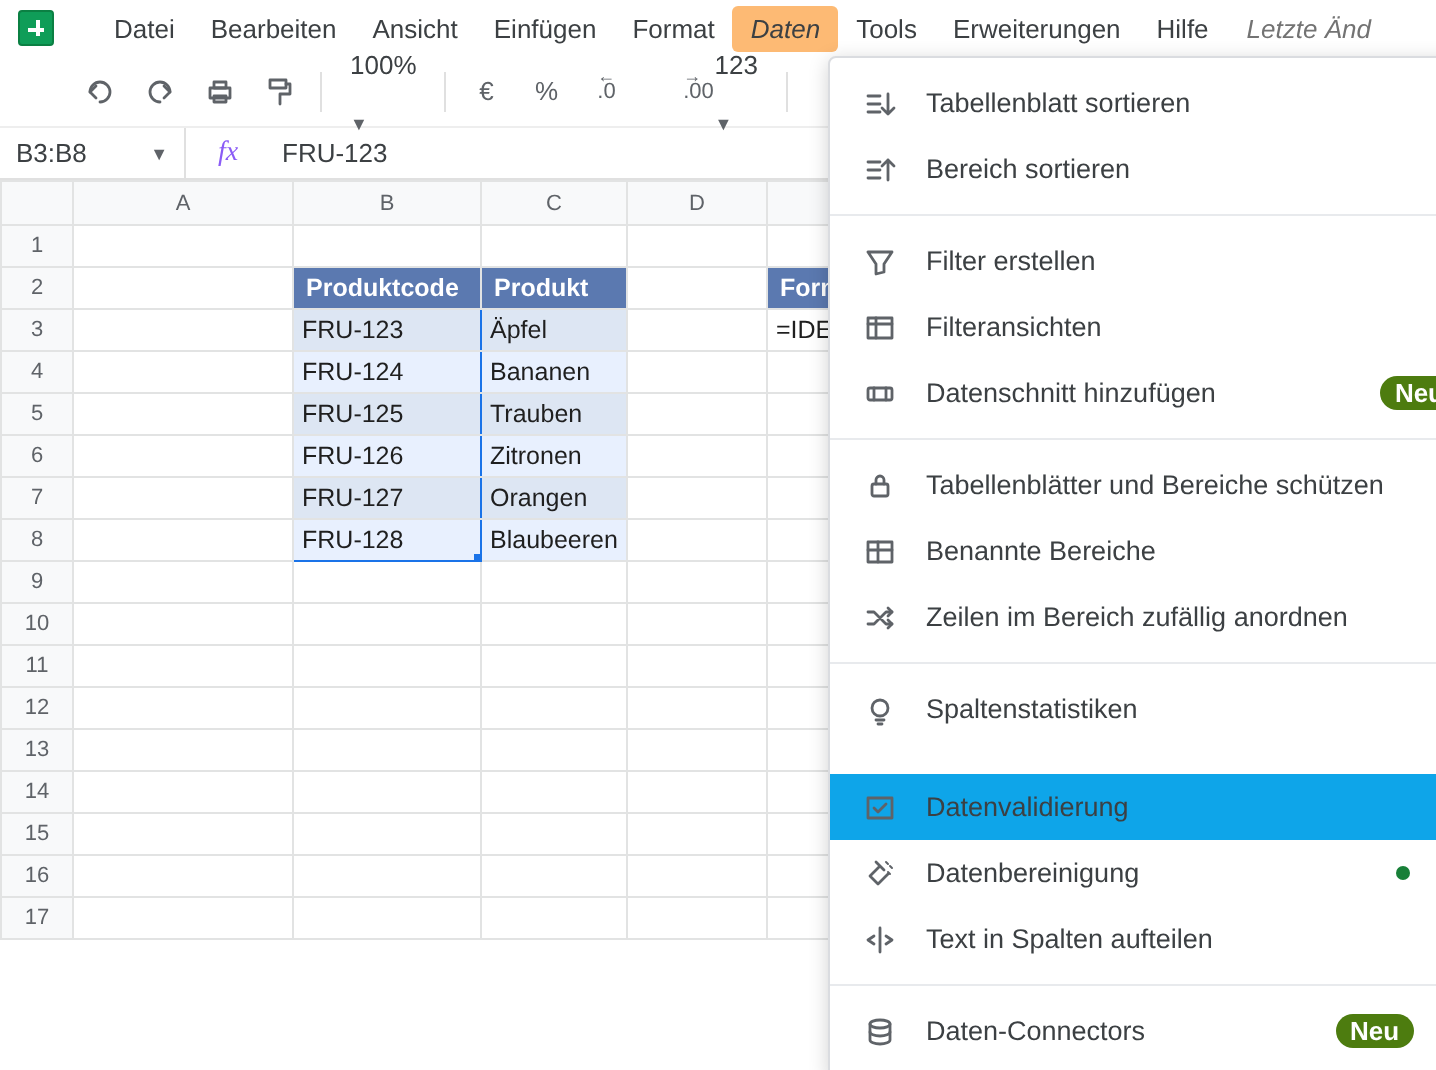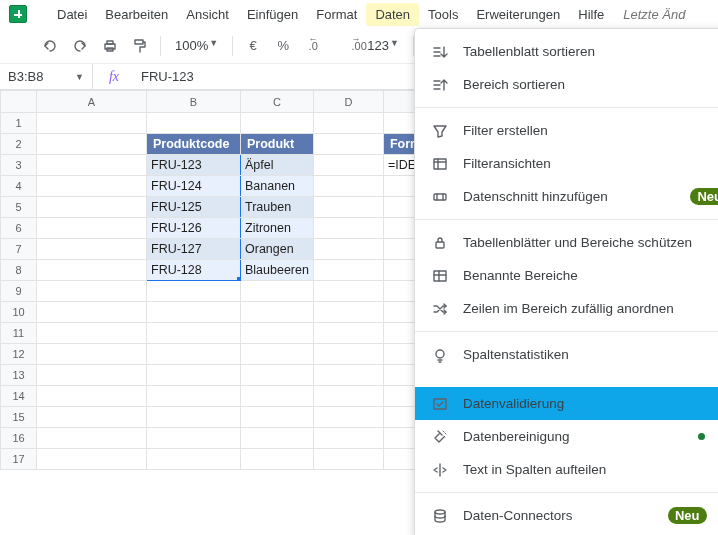--- a/index.html
+++ b/index.html
@@ -8,28 +8,28 @@
   
   .topbar { display: flex; align-items: center; height: 28px; padding: 0 6px; }
   .logo { width: 24px; height: 24px; margin-right: 18px; display:flex; align-items:center; justify-content:center;}
   .logo-inner { width:18px; height:18px; background:#0f9d58; border:1px solid #0b8043; border-radius:2px; position:relative;}
   .logo-inner::before, .logo-inner::after { content:""; position:absolute; background:#fff; }
   .logo-inner::before { left:4px; right:4px; top:8px; height:2px; }
   .logo-inner::after  { top:4px; bottom:4px; left:8px; width:2px; }
 
   .menubar { display: flex; gap: 0; }
   .menu-item { padding: 4px 9px; color:#3c4043; cursor: pointer; border-radius:3px; }
-  .menu-item.active { background:#fef9c3; }
+  .menu-item.active { background:#fdba74;font-style:italic; }
   .menu-last { color:#737373; margin-left: 10px; font-style: italic; }
 
   
   .toolbar { display:flex; align-items:center; height:36px; padding: 0 4px 0 36px; gap:2px; border-bottom:1px solid #eee;}
   .tb-btn { width:28px; height:28px; display:flex; align-items:center; justify-content:center; color:#5f6368; cursor:pointer; border-radius:2px;}
   .tb-sep { width:1px; height:20px; background:#e0e0e0; margin:0 4px;}
-  .tb-zoom { display:flex; gap:1px; padding:0 8px; color:#3c4043; cursor:pointer;}
+  .tb-zoom { display:flex; gap:17px; padding:0 8px; color:#3c4043; cursor:pointer;flex-direction:column;}
   .tb-num { width:28px; text-align:center; color:#5f6368;}
   .dd-arrow { font-size:9px; color:#5f6368;}
 
   
   .fxbar { display:flex; align-items:center; height:26px; border-bottom:1px solid #e0e0e0;}
   .namebox { width:93px; padding-left:8px; display:flex; align-items:center; justify-content:space-between; color:#3c4043; font-size:13px; border-right:1px solid #e0e0e0; height:100%;}
   .namebox .dd-arrow{ margin-right:8px;}
   .fx-label { width:42px; text-align:center; color:#8b5cf6; font-style:italic; font-family: "Times New Roman", serif; font-size:14px;}
   .fx-value { padding-left:6px; color:#3c4043;}
 

